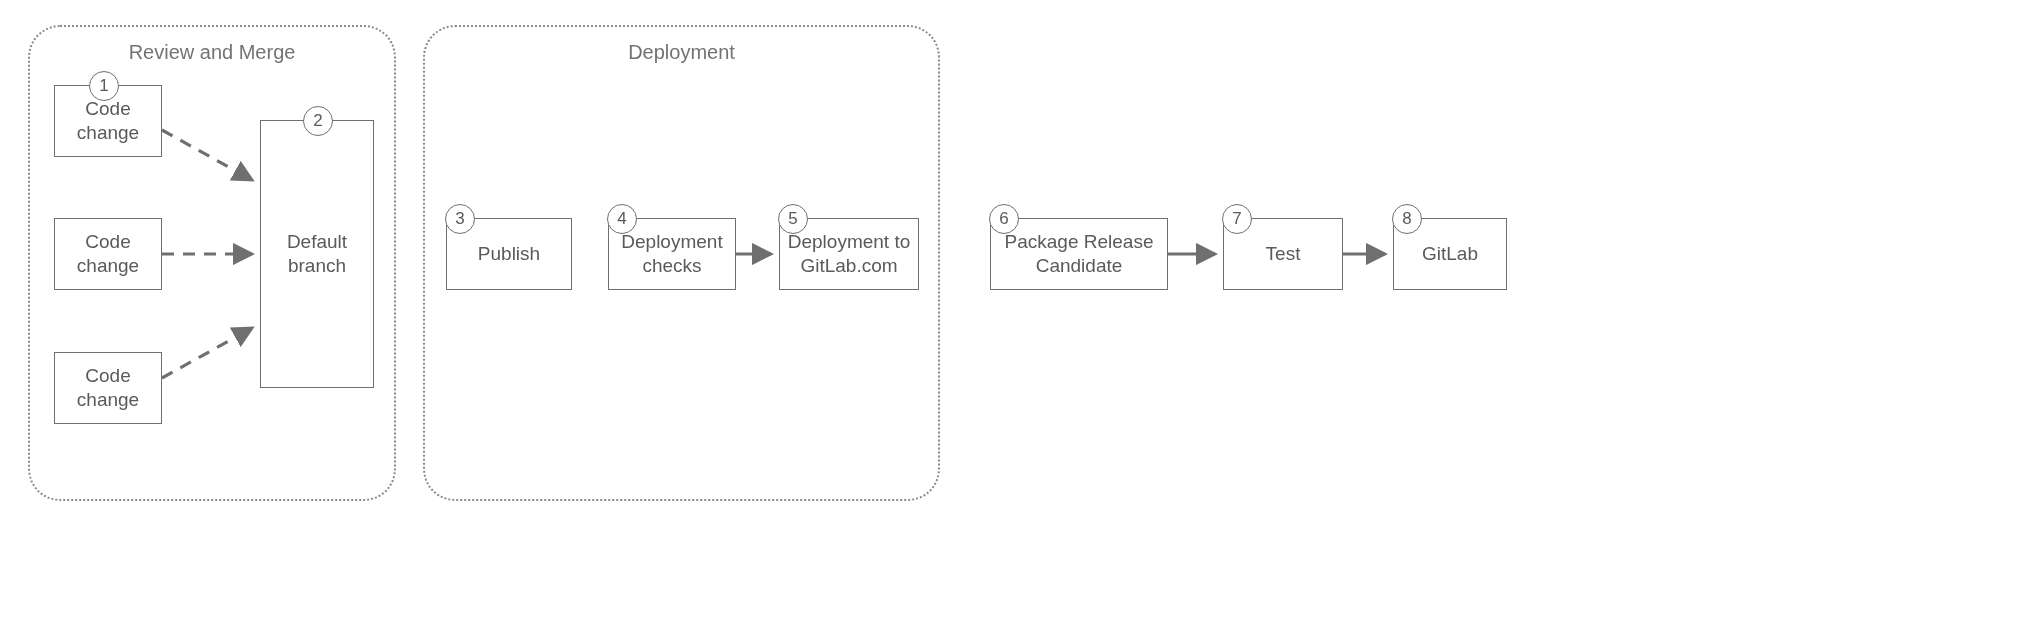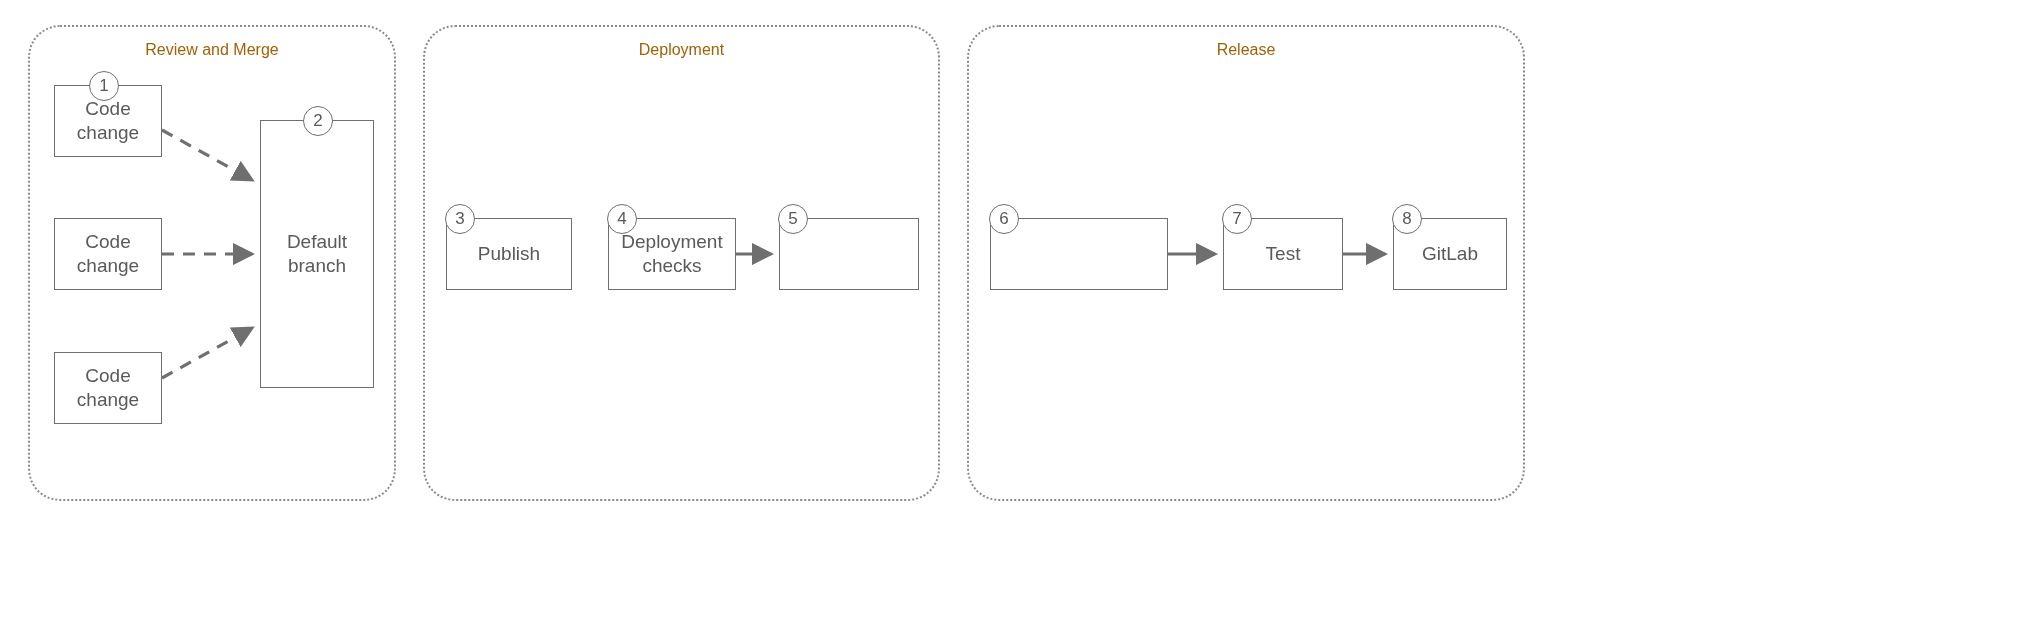--- a/index.html
+++ b/index.html
@@ -18,22 +18,22 @@
     .group {
       position: absolute;
       border: 2px dotted #8a8a8a;
       border-radius: 32px;
     }
     .group-title {
       position: absolute;
       top: 14px;
       left: 50%;
       transform: translateX(-50%);
-      font-size: 16px;
-      color: #a16207;
+      font-size: 20px;
+      color: #737373;
       white-space: nowrap;
     }
     .node {
       position: absolute;
       border: 1.5px solid #6f6f6f;
       background: #fff;
       display: flex;
       align-items: center;
       justify-content: center;
       text-align: center;
@@ -107,30 +107,29 @@
   </div>
 
   <div class="node" style="left:608px; top:218px; width:128px; height:72px;">
     <span>Deployment<br>checks</span>
     <div class="badge" style="left:-2px; top:-15px;">
         <span>4</span>
       </div>
   </div>
 
   <div class="node" style="left:779px; top:218px; width:140px; height:72px;">
+    <span>Deployment to<br>GitLab.com</span>
     <div class="badge" style="left:-2px; top:-15px;">
         <span>5</span>
       </div>
   </div>
 
-  <div class="group" style="left:967px; top:25px; width:558px; height:476px;">
-    <span class="group-title">Release</span>
-  </div>
 
   <div class="node" style="left:990px; top:218px; width:178px; height:72px;">
+    <span>Package Release<br>Candidate</span>
     <div class="badge" style="left:-2px; top:-15px;">
         <span>6</span>
       </div>
   </div>
 
   <div class="node" style="left:1223px; top:218px; width:120px; height:72px;">
     <span>Test</span>
     <div class="badge" style="left:-2px; top:-15px;">
         <span>7</span>
       </div>

